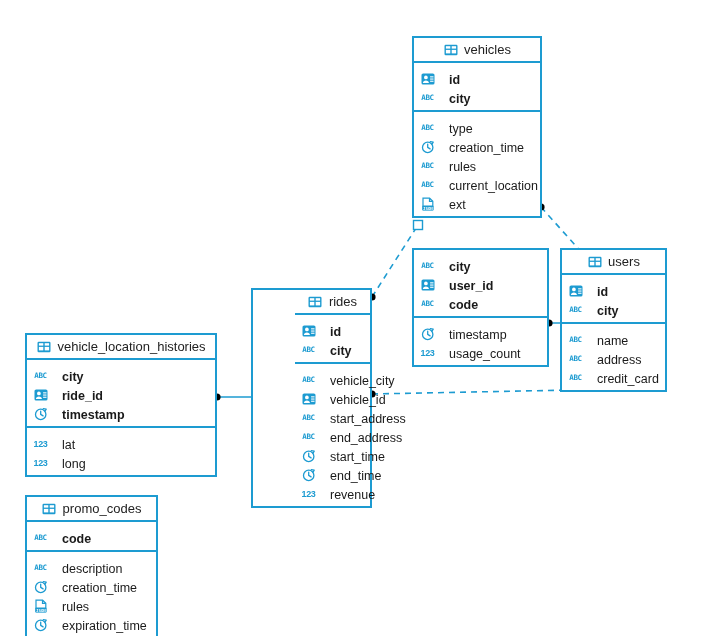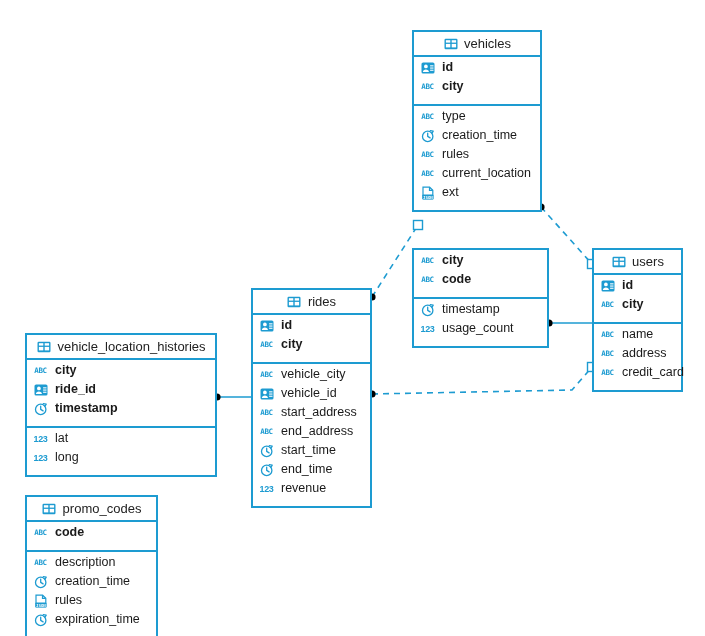--- a/index.html
+++ b/index.html
@@ -51,22 +51,22 @@
   .section {
     box-sizing: border-box;
     padding: 4px 0 5px 0;
   }
   .section.pk {
     border-bottom: 2px solid #1d9bd1;
   }
   .field {
     box-sizing: border-box;
     display: flex;
-    align-items: flex-start;
-    gap: 7px;
+    align-items: flex-end;
+    gap: 14px;
     height: 19px;
     padding: 0 6px;
     white-space: nowrap;
   }
   .field-name {
     font-size: 12.5px;
     color: #1a1a1a;
     line-height: 1;
   }
   .field.key .field-name {
@@ -115,21 +115,21 @@
         <circle cx="372" cy="394" r="3.6" fill="#000000"></circle>
         <rect x="587.5" y="362.5" width="9" height="9" fill="#ffffff" stroke="#1d9bd1" stroke-width="1.4"></rect>
         <polyline points="549,323 592,323" fill="none" stroke="#1d9bd1" stroke-width="1.6"></polyline>
         <circle cx="549" cy="323" r="3.6" fill="#000000"></circle>
         <polyline points="217,397 251,397" fill="none" stroke="#1d9bd1" stroke-width="1.6"></polyline>
         <circle cx="217" cy="397" r="3.6" fill="#000000"></circle>
       </g>
   </svg>
 
   <div id="tables-layer">
-      <div class="table-box" style="left: 412px; top: 30px; width: 130px;">
+      <div class="table-box" style="left: 412px; top: 36px; width: 130px;">
         <div class="tbl-header">
           <span class="ico">
             <svg width="14" height="12" viewBox="0 0 14 12">
               <rect x="0.5" y="0.8" width="13" height="10.4" rx="1.2" fill="#1d9bd1"></rect>
               <rect x="1.9" y="2.2" width="4.4" height="2.4" fill="#fff"></rect>
               <rect x="7.7" y="2.2" width="4.4" height="2.4" fill="#fff"></rect>
               <rect x="1.9" y="5.9" width="4.4" height="3.5" fill="#fff"></rect>
               <rect x="7.7" y="5.9" width="4.4" height="3.5" fill="#fff"></rect>
             </svg>
           </span>
@@ -201,20 +201,33 @@
       <div class="table-box" style="left: 412px; top: 248px; width: 137px;">
         <div class="section pk">
           <div class="field key">
             <span class="ico">
               <span class="abc-txt">ABC</span>
             </span>
             <span class="field-name">city</span>
           </div>
           <div class="field key">
             <span class="ico">
+              <svg width="14" height="12" viewBox="0 0 14 12">
+                <rect x="0.5" y="0.5" width="13" height="11" rx="1.6" fill="#1d9bd1"></rect>
+                <circle cx="4.9" cy="4.4" r="1.85" fill="#fff"></circle>
+                <path d="M1.9 10.1c0-1.6 1.3-2.5 3-2.5s3 0.9 3 2.5z" fill="#fff"></path>
+                <rect x="9.1" y="3.3" width="3.4" height="1.1" fill="#fff"></rect>
+                <rect x="9.1" y="5.5" width="3.4" height="1.1" fill="#fff"></rect>
+                <rect x="9.1" y="7.7" width="3.4" height="1.1" fill="#fff"></rect>
+              </svg>
+            </span>
+            <span class="field-name">user_id</span>
+          </div>
+          <div class="field key">
+            <span class="ico">
               <span class="abc-txt">ABC</span>
             </span>
             <span class="field-name">code</span>
           </div>
         </div>
         <div class="section">
           <div class="field">
             <span class="ico">
               <svg width="14" height="14" viewBox="0 0 14 14">
                 <circle cx="6.7" cy="7.4" r="5.2" fill="none" stroke="#1d9bd1" stroke-width="1.3"></circle>
@@ -225,21 +238,21 @@
             <span class="field-name">timestamp</span>
           </div>
           <div class="field">
             <span class="ico">
               <span class="num-txt">123</span>
             </span>
             <span class="field-name">usage_count</span>
           </div>
         </div>
       </div>
-      <div class="table-box" style="left: 592px; top: 248px; width: 91px;">
+      <div class="table-box" style="left: 560px; top: 248px; width: 107px;">
         <div class="tbl-header">
           <span class="ico">
             <svg width="14" height="12" viewBox="0 0 14 12">
               <rect x="0.5" y="0.8" width="13" height="10.4" rx="1.2" fill="#1d9bd1"></rect>
               <rect x="1.9" y="2.2" width="4.4" height="2.4" fill="#fff"></rect>
               <rect x="7.7" y="2.2" width="4.4" height="2.4" fill="#fff"></rect>
               <rect x="1.9" y="5.9" width="4.4" height="3.5" fill="#fff"></rect>
               <rect x="7.7" y="5.9" width="4.4" height="3.5" fill="#fff"></rect>
             </svg>
           </span>
@@ -280,21 +293,21 @@
             <span class="field-name">address</span>
           </div>
           <div class="field">
             <span class="ico">
               <span class="abc-txt">ABC</span>
             </span>
             <span class="field-name">credit_card</span>
           </div>
         </div>
       </div>
-      <div class="table-box" style="left: 251px; top: 288px; width: 121px;">
+      <div class="table-box" style="left: 251px; top: 288px; width: 121px; padding-left: 42px;">
         <div class="tbl-header">
           <span class="ico">
             <svg width="14" height="12" viewBox="0 0 14 12">
               <rect x="0.5" y="0.8" width="13" height="10.4" rx="1.2" fill="#1d9bd1"></rect>
               <rect x="1.9" y="2.2" width="4.4" height="2.4" fill="#fff"></rect>
               <rect x="7.7" y="2.2" width="4.4" height="2.4" fill="#fff"></rect>
               <rect x="1.9" y="5.9" width="4.4" height="3.5" fill="#fff"></rect>
               <rect x="7.7" y="5.9" width="4.4" height="3.5" fill="#fff"></rect>
             </svg>
           </span>

